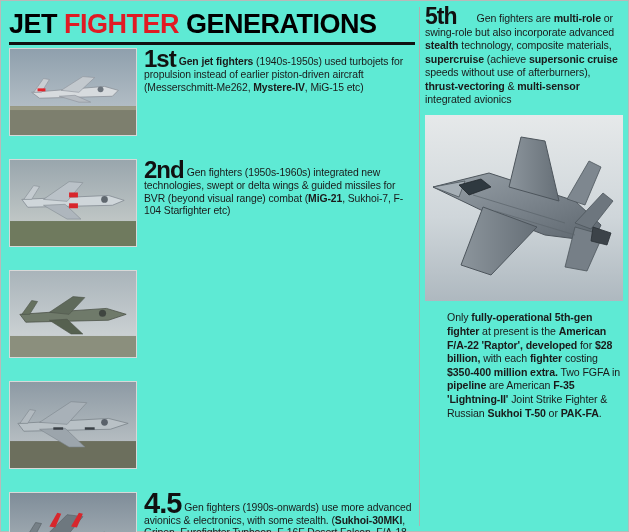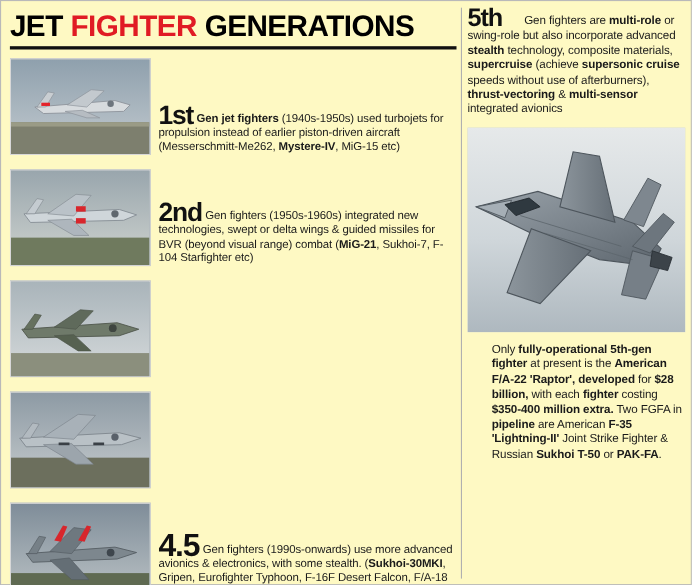--- a/index.html
+++ b/index.html
@@ -6,21 +6,21 @@
   html, body { margin: 0; padding: 0; }
   body {
     width: 629px; height: 532px;
     background: #ffffff;
     font-family: "Liberation Sans", sans-serif;
     overflow: hidden;
   }
   #page {
     position: relative;
     width: 629px; height: 532px;
-    background: #fef9c3;
+    background: #5eead4;
     border: 1px solid #b9b9b9;
   }
 
   
   .title-bar {
     position: absolute;
     left: 8px; top: 6px; width: 406px; height: 34px;
     display: flex; align-items: center;
   }
   .title-text {
@@ -50,26 +50,26 @@
     background: #b0b0b0;
   }
   .right-col {
     position: absolute;
     left: 424px; top: 6px; width: 198px; height: 519px;
   }
 
   
   .gen-row {
     display: flex;
-    align-items: flex-end;
+    align-items: flex-start;
     gap: 7px;
     height: 93px;
     overflow: hidden;
   }
-  .gen-row + .gen-row { margin-top: 8px; }
+  .gen-row + .gen-row { margin-top: 18px; }
 
   .thumb {
     flex: 0 0 128px;
     width: 128px; height: 88px;
     position: relative;
     overflow: hidden;
     border: 1px solid #d8d8d8;
     background: #9aa7b0;
   }
   .thumb .sky {

